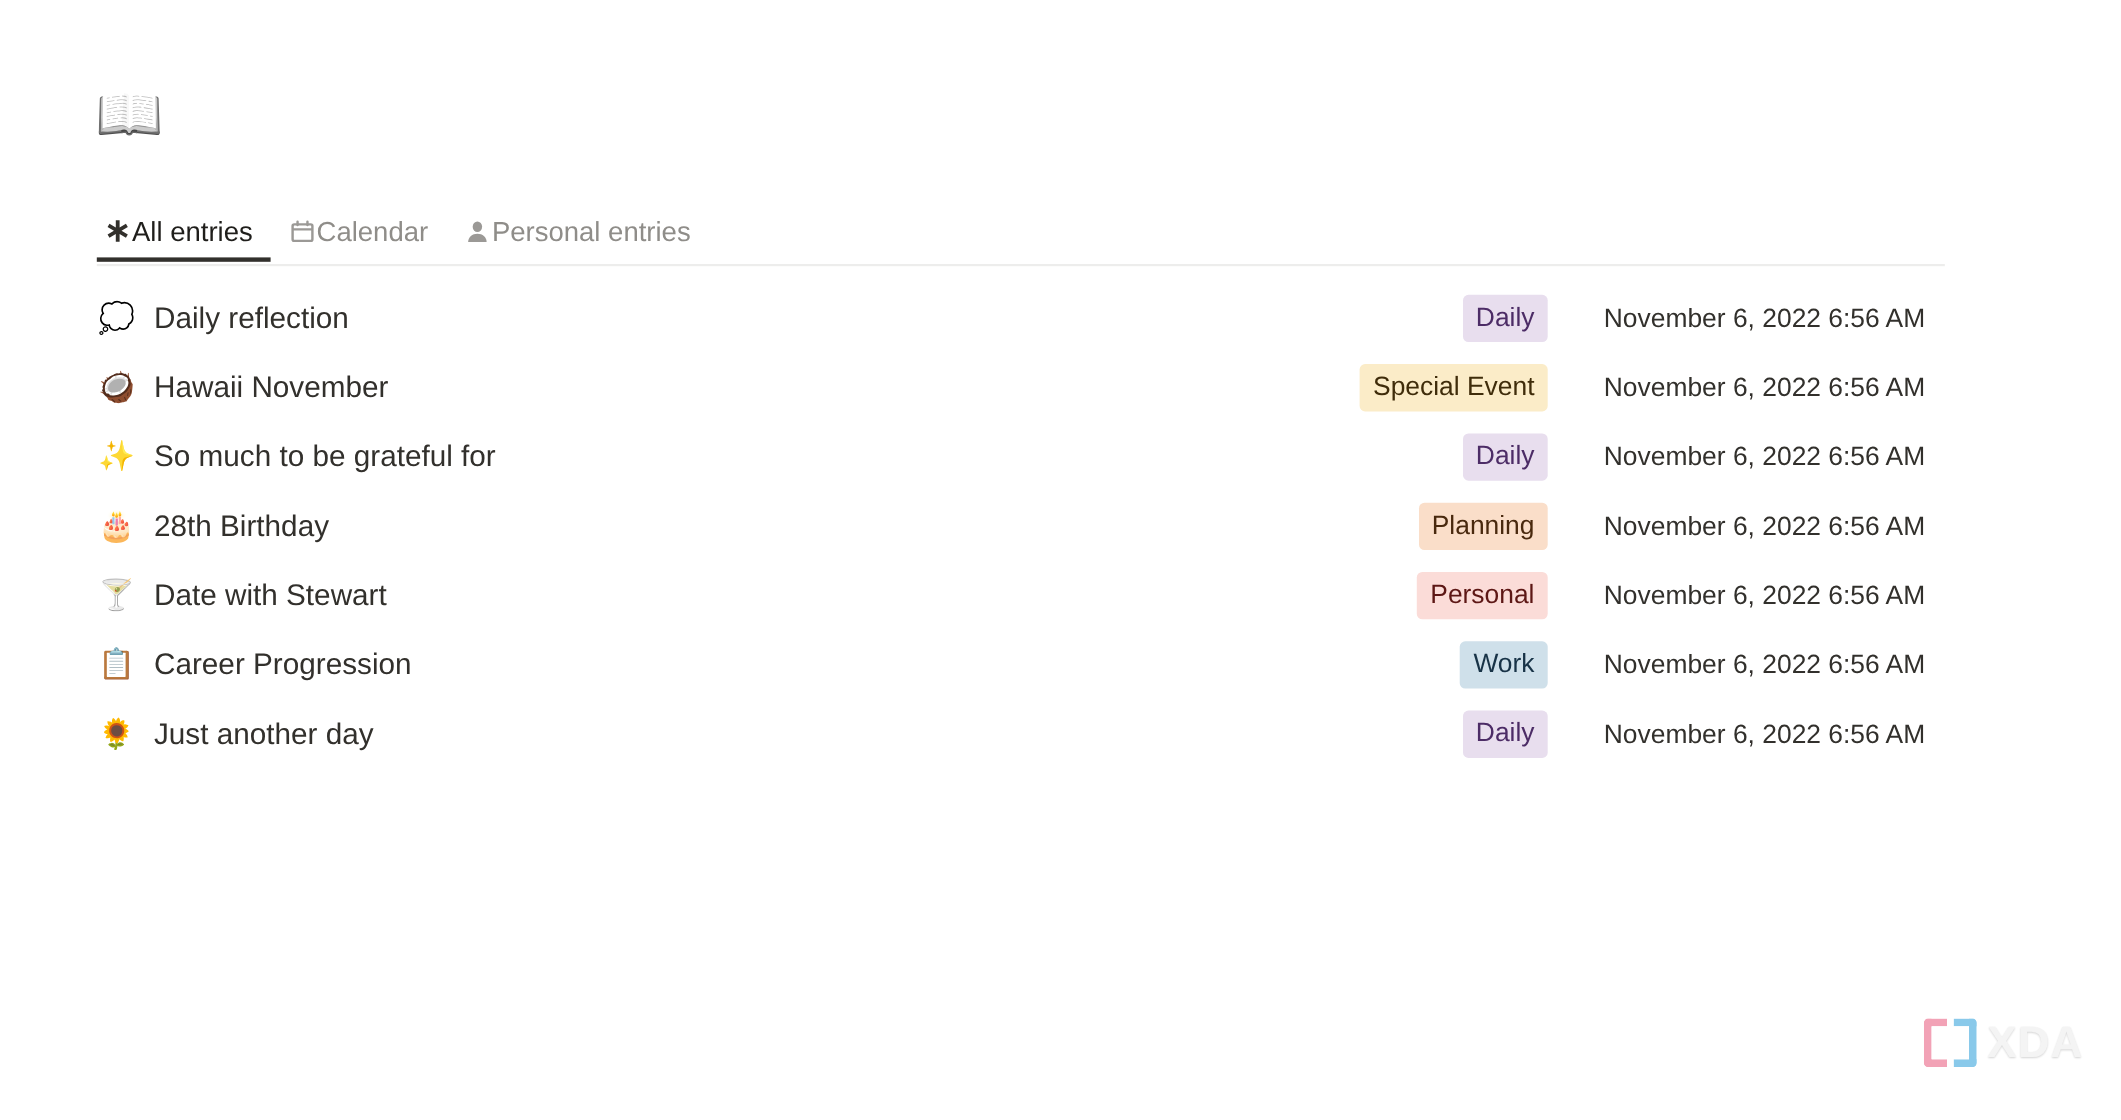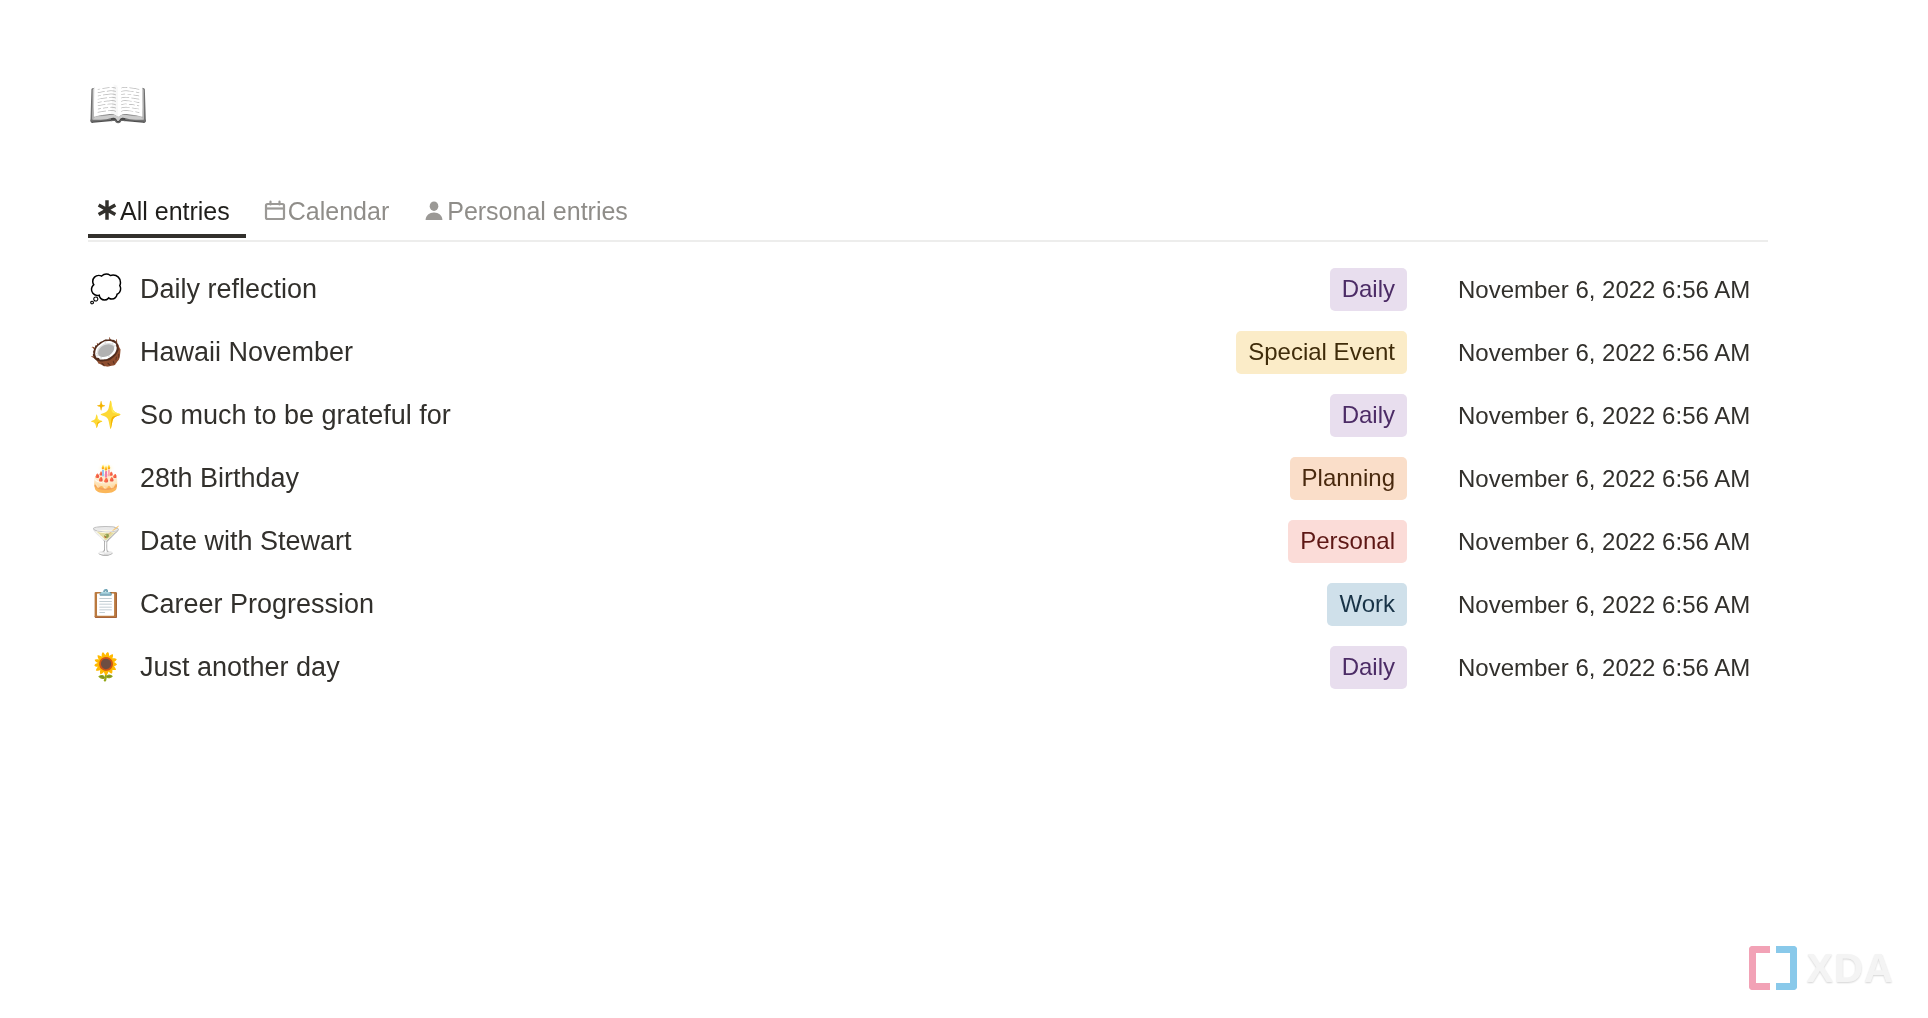--- a/index.html
+++ b/index.html
@@ -160,21 +160,21 @@
     font-size: 24px;
     color: #32302c;
     white-space: nowrap;
     line-height: 1;
   }
 
   
   .watermark {
     position: absolute;
     right: 34px;
-    bottom: 28px;
+    bottom: 48px;
     display: flex;
     align-items: center;
     gap: 10px;
     opacity: 0.97;
     user-select: none;
   }
   .wm-bracket {
     position: relative;
     width: 48px;
     height: 44px;

